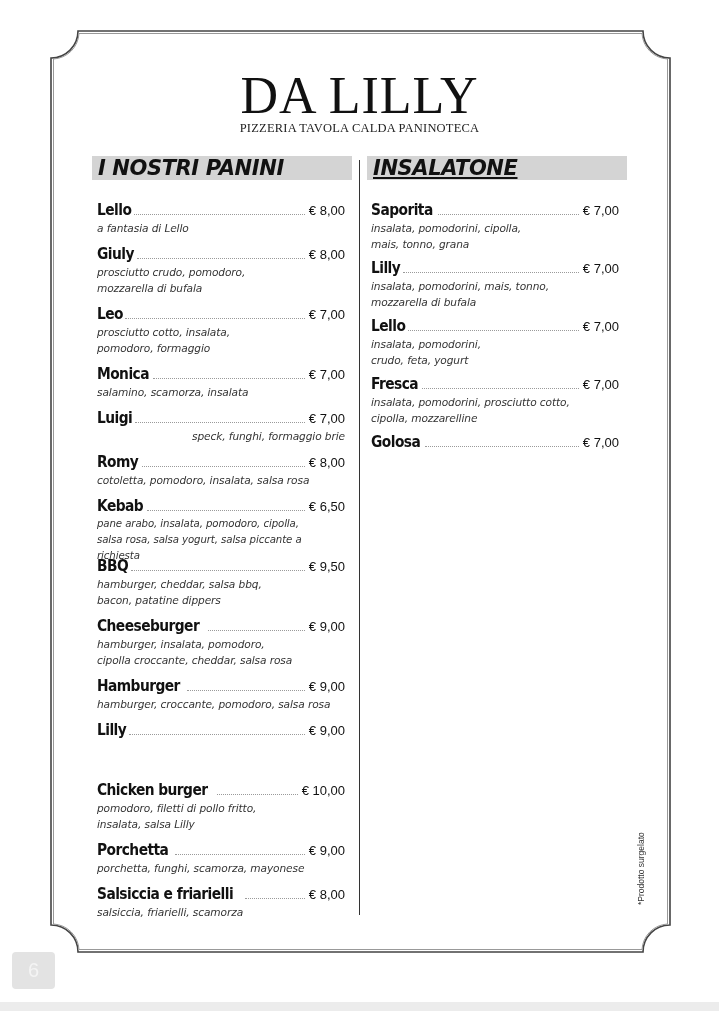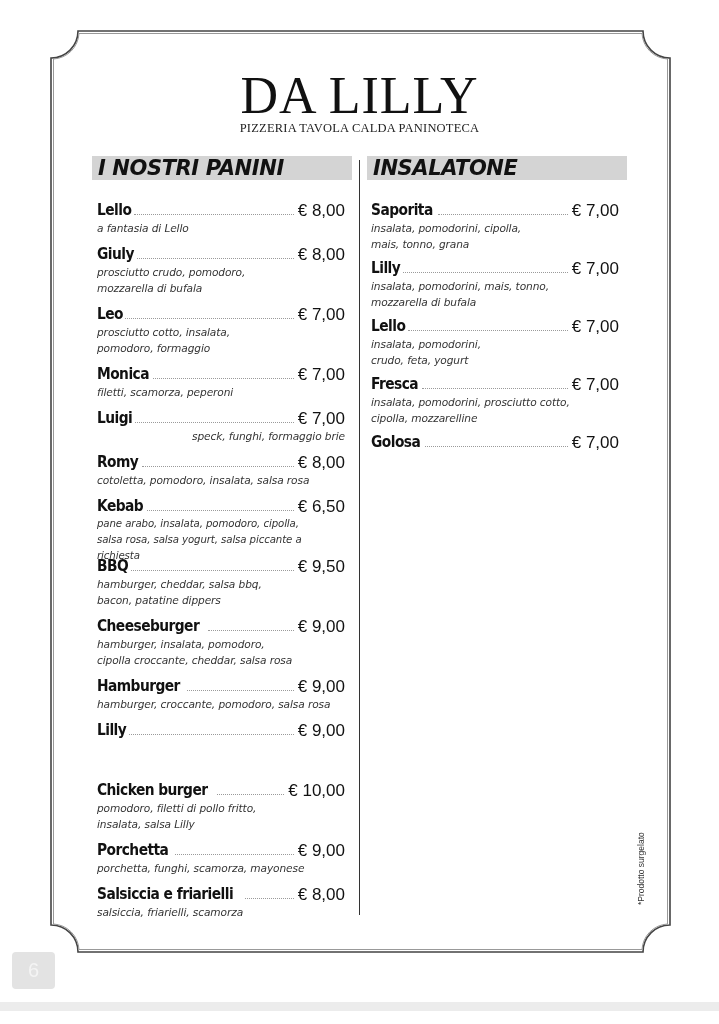--- a/index.html
+++ b/index.html
@@ -27,21 +27,21 @@
   .item { position: relative; margin-bottom: 0; }
   .item-row { display: flex; align-items: flex-end; height: 22px; }
   .item-name {
     font-family: "DejaVu Sans", sans-serif; font-weight: bold; font-size: 15px; letter-spacing: -0.6px;
     line-height: 20px; white-space: nowrap; color: #111; transform: scaleX(0.92); transform-origin: left bottom;
   }
   .item-dots {
     flex: 1; border-bottom: 1px dotted #9a9a9a; margin: 0 4px 5px 0; height: 1px;
   }
   .item-price {
-    font-family: "Liberation Sans", sans-serif; font-size: 17px; line-height: 18px; white-space: nowrap; color: #111;
+    font-family: "Liberation Sans", sans-serif; font-size: 13px; line-height: 18px; white-space: nowrap; color: #111;
   }
   .item-desc {
     font-family: "DejaVu Sans", sans-serif; font-style: italic; font-size: 10.6px; line-height: 16px; color: #333;
     letter-spacing: -0.1px; white-space: pre-line;
   }
   .footnote {
     position: absolute; left: 636px; top: 905px; transform: rotate(-90deg); transform-origin: left top;
     font-family: "Liberation Sans", sans-serif; font-size: 8.5px; color: #333; white-space: nowrap;
   }
   .page-badge {
@@ -56,21 +56,21 @@
 
 <svg class="frame-svg" viewBox="0 0 719 1024" xmlns="http://www.w3.org/2000/svg">
   <path d="M78 31 H643 A27 27 0 0 0 670 58 V925 A27 27 0 0 0 643 952 H78 A27 27 0 0 0 51 925 V58 A27 27 0 0 0 78 31 Z" fill="none" stroke="#444" stroke-width="1.6"></path>
   <path d="M79 33.5 H642 A27 27 0 0 0 667.5 59 V924 A27 27 0 0 0 642 949.5 H79 A27 27 0 0 0 53.5 924 V59 A27 27 0 0 0 79 33.5 Z" fill="none" stroke="#999" stroke-width="1"></path>
 </svg>
 
 <div class="brand brand-title">DA LILLY</div>
 <div class="brand brand-sub">PIZZERIA TAVOLA CALDA PANINOTECA</div>
 
 <div class="section-header" style="left:92px; width:260px;">I NOSTRI PANINI</div>
-<div class="section-header" style="left:367px; width:260px;">INSALATONE</div>
+<div class="section-header" style="left:367px; width:260px;text-decoration:underline;">INSALATONE</div>
 
 <div class="col-divider"></div>
 
 <div class="col" style="left:97px; width:248px;">
   <div class="item" style="height:44px;">
     <div class="item-row">
         <span class="item-name">Lello</span>
         <span class="item-dots"></span>
         <span class="item-price">€ 8,00</span>
       </div>
@@ -93,21 +93,21 @@
       </div>
     <div class="item-desc">prosciutto cotto, insalata,
 pomodoro, formaggio</div>
   </div>
   <div class="item" style="height:44px;">
     <div class="item-row">
         <span class="item-name">Monica</span>
         <span class="item-dots"></span>
         <span class="item-price">€ 7,00</span>
       </div>
-    <div class="item-desc">filetti, scamorza, peperoni</div>
+    <div class="item-desc">salamino, scamorza, insalata</div>
   </div>
   <div class="item" style="height:44px;text-align:right;">
     <div class="item-row">
         <span class="item-name">Luigi</span>
         <span class="item-dots"></span>
         <span class="item-price">€ 7,00</span>
       </div>
     <div class="item-desc">speck, funghi, formaggio brie</div>
   </div>
   <div class="item" style="height:44px;">

